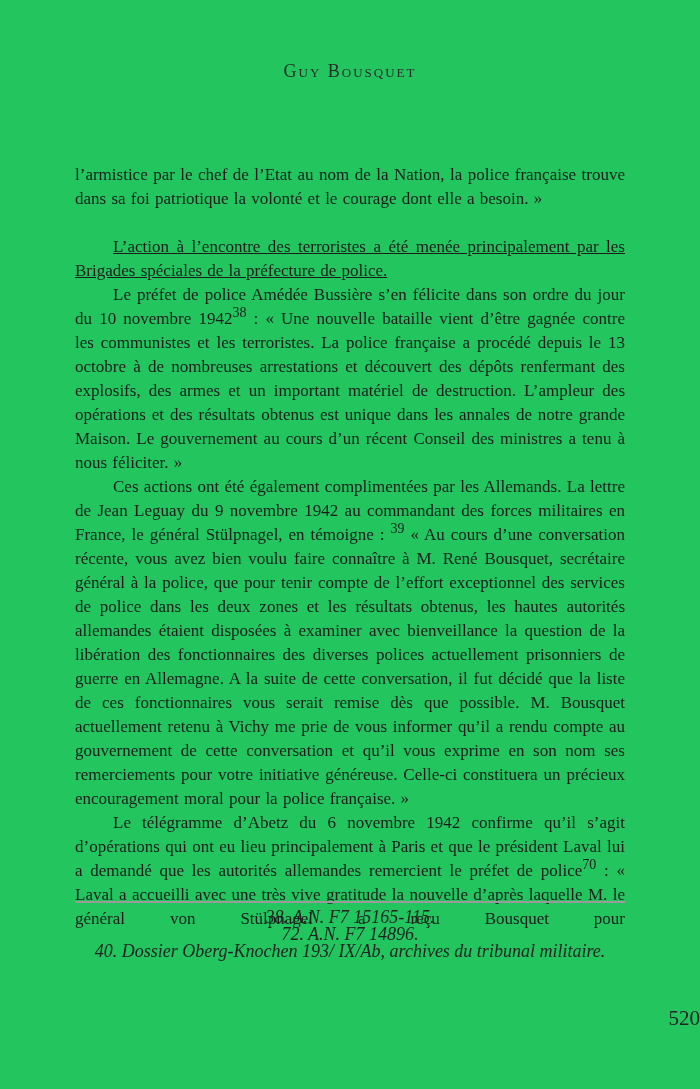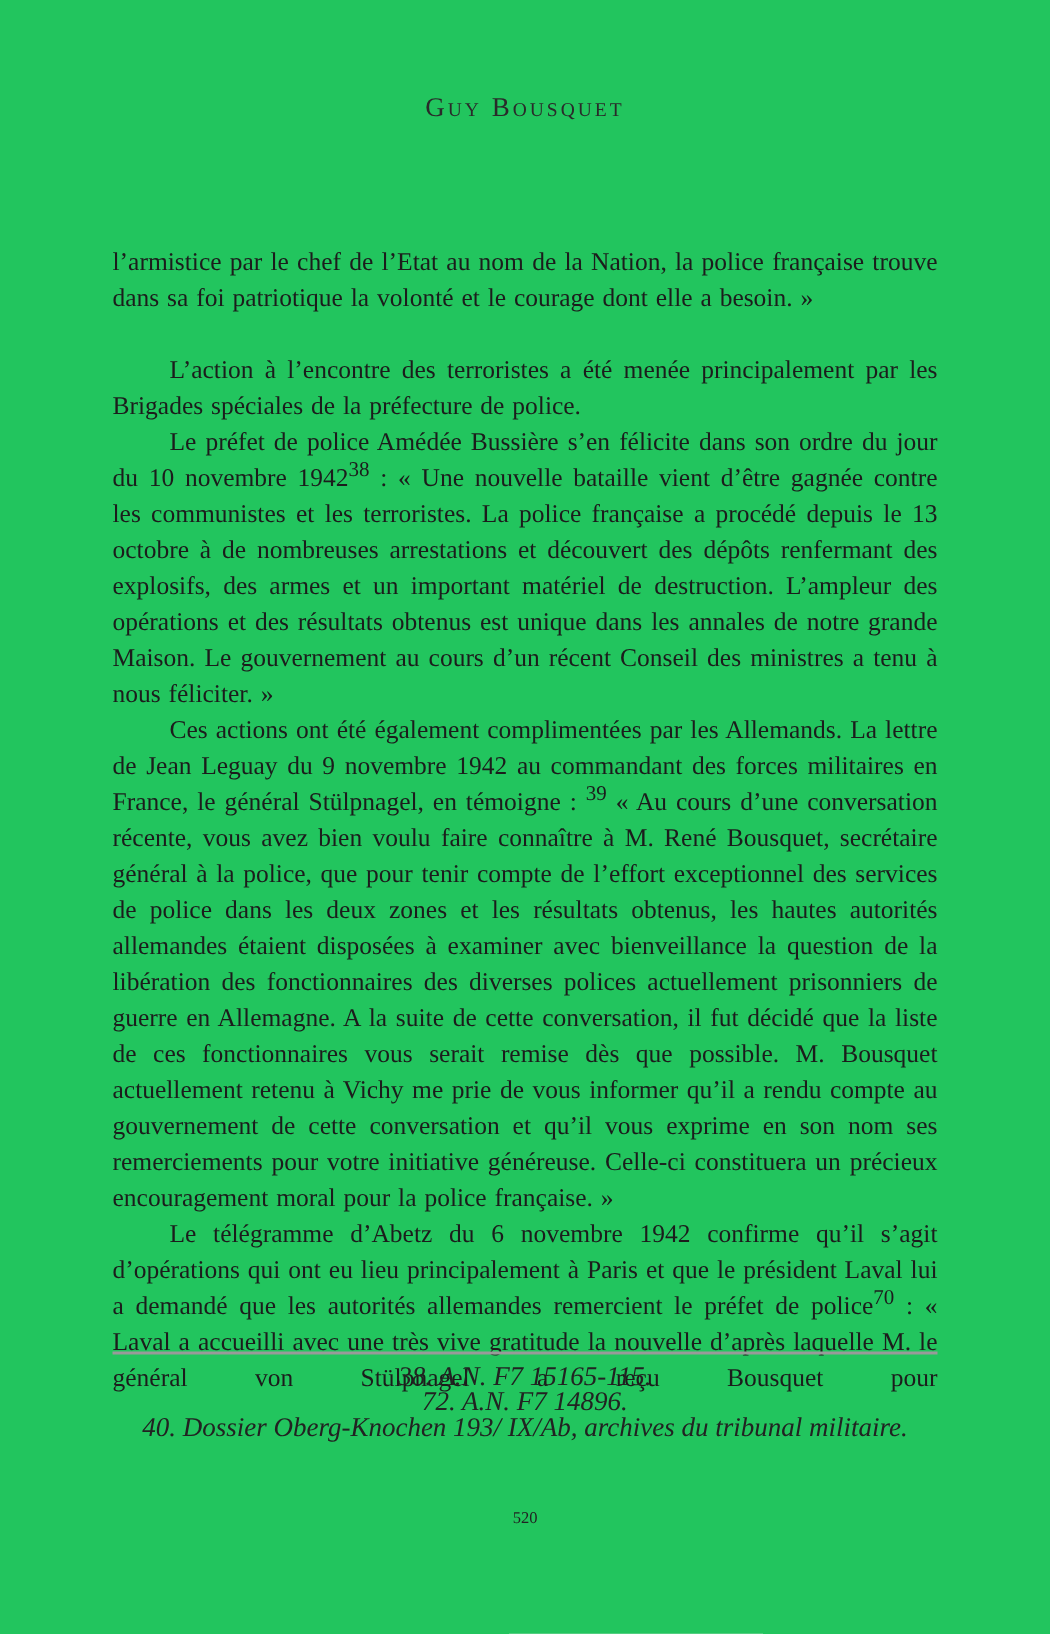--- a/index.html
+++ b/index.html
@@ -31,21 +31,21 @@
     left: 75px;
     width: 550px;
     font-size: 17px;
     line-height: 24px;
     text-align: justify;
     word-spacing: 1px;
     margin-top: 24px;
   }
   .text-block p { margin: 0; }
   .text-block p.indent { text-indent: 38px; }
-  .text-block p.spaced { margin-top: 24px; }
+  .text-block p.spaced { margin-top: 24px; text-decoration: underline; }
   .text-block p.cont-next { text-align-last: justify; }
   .text-block sup {
     font-size: 14px;
     line-height: 0;
     vertical-align: super;
     letter-spacing: 0;
   }
   .footnote-block {
     position: absolute;
     top: 901px;
@@ -62,22 +62,22 @@
     font-size: 18px;
     line-height: 17px;
     color: #222222;
     text-align: center;
   }
   .folio {
     position: absolute;
     top: 1006px;
     left: 0;
     right: 0;
-    text-align: center;
-    font-size: 11px;
+    text-align: right;
+    font-size: 21px;
     color: #222222;
   }
 </style>
 </head>
 <body>
 
 <div class="page">
 
   <div class="running-header">Guy Bousquet</div>
 

